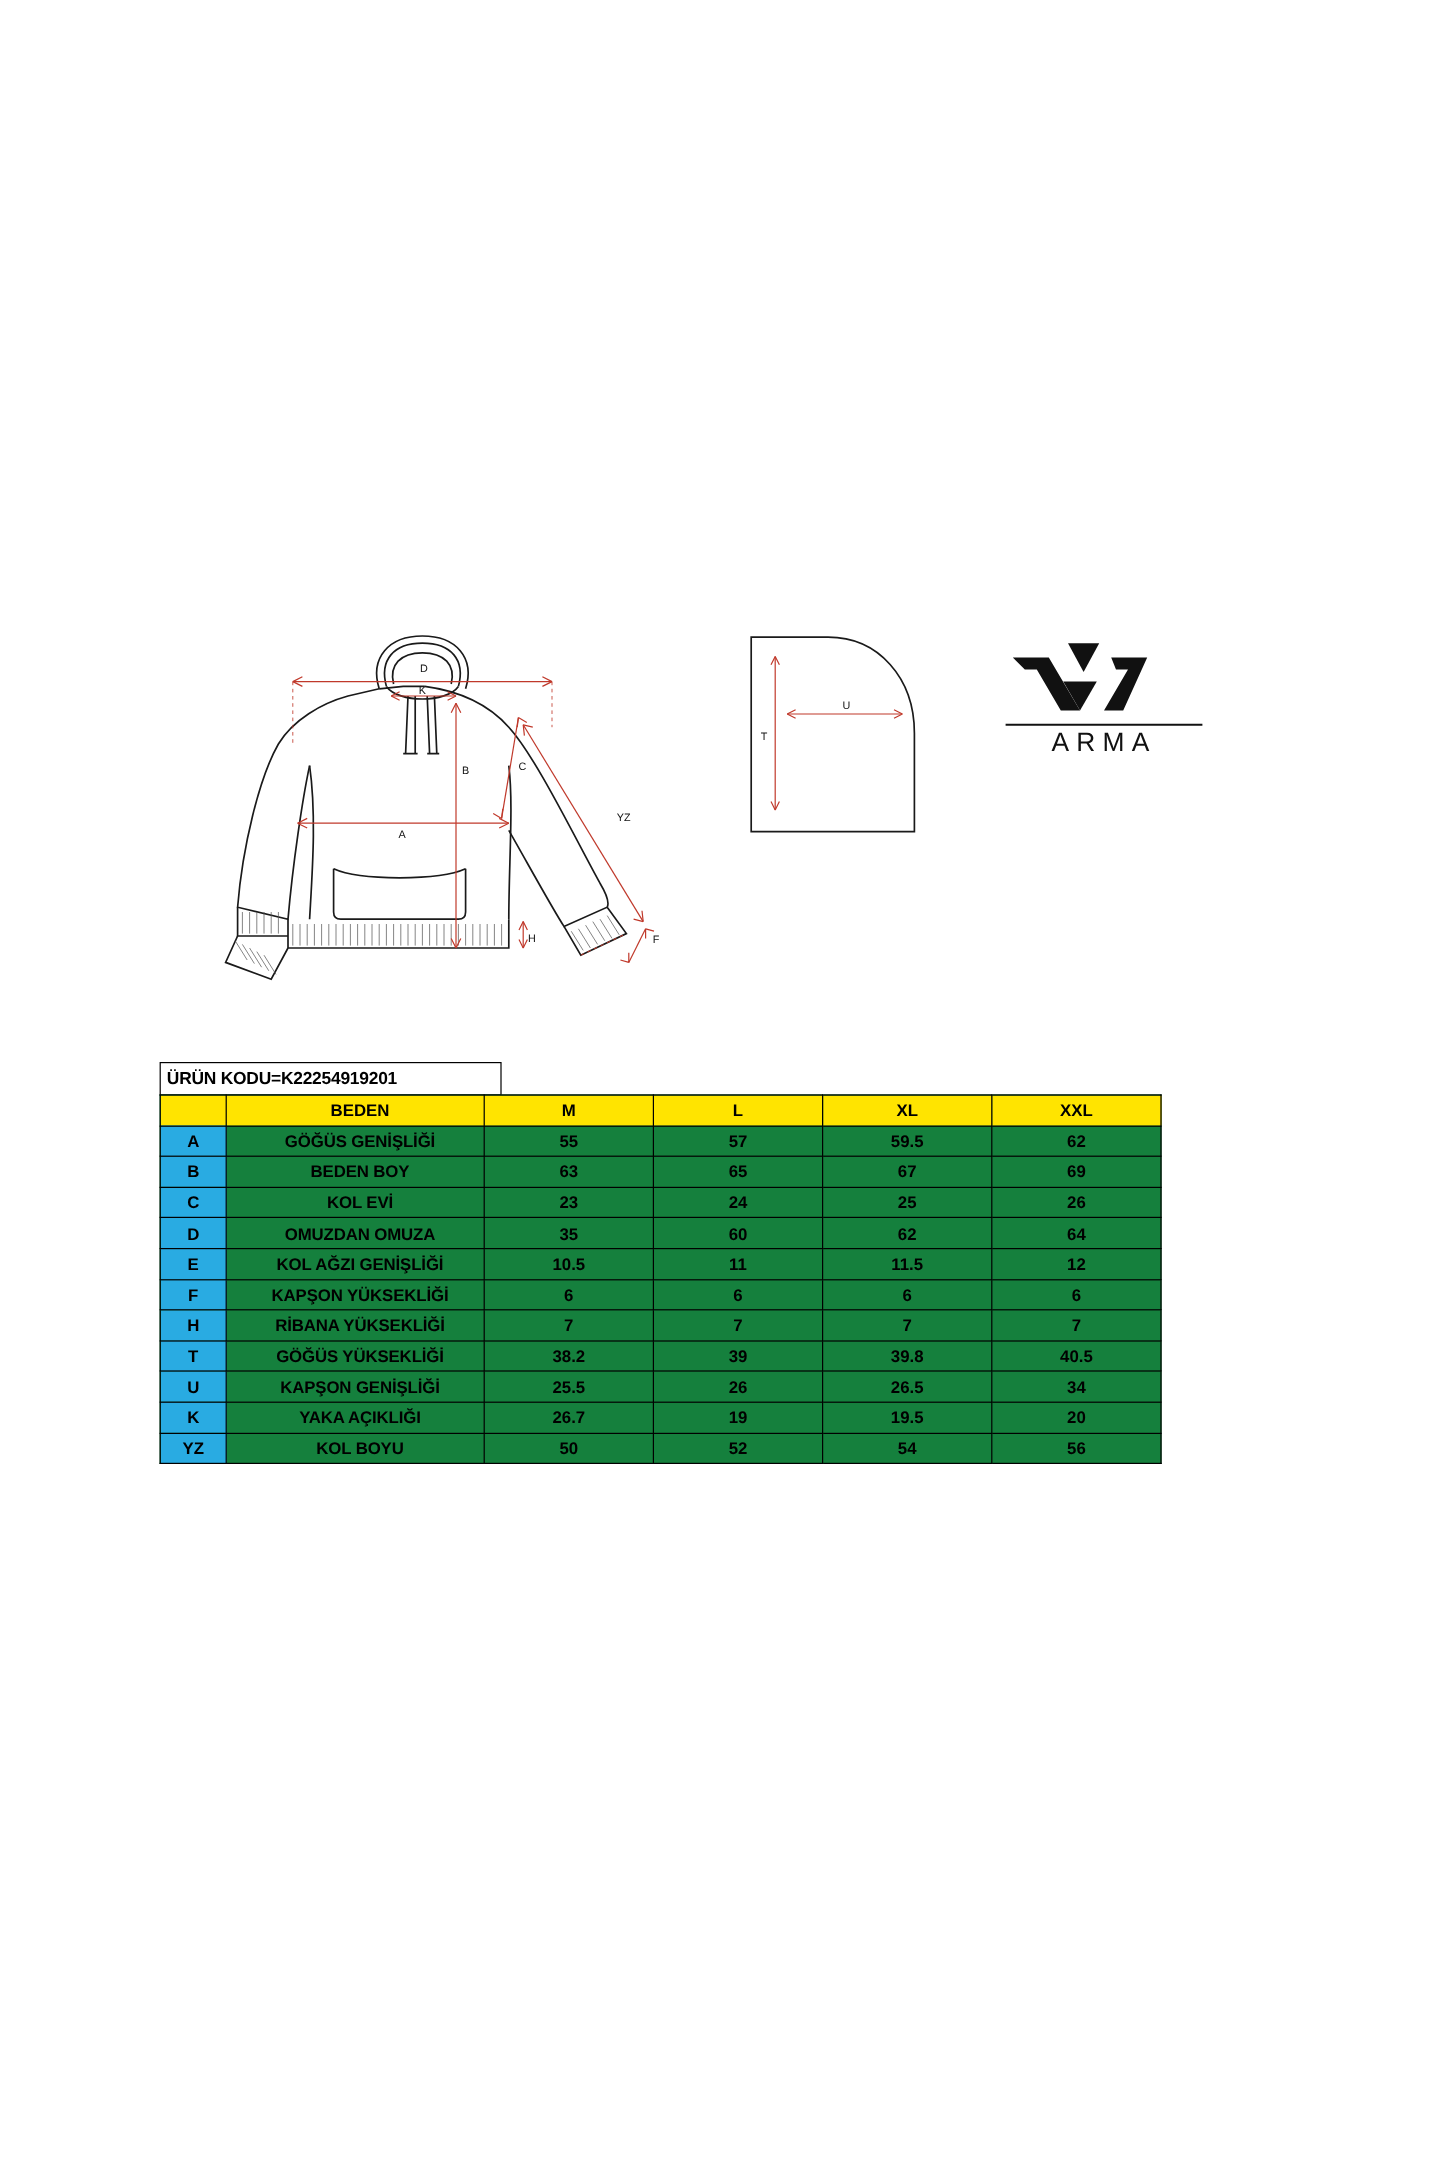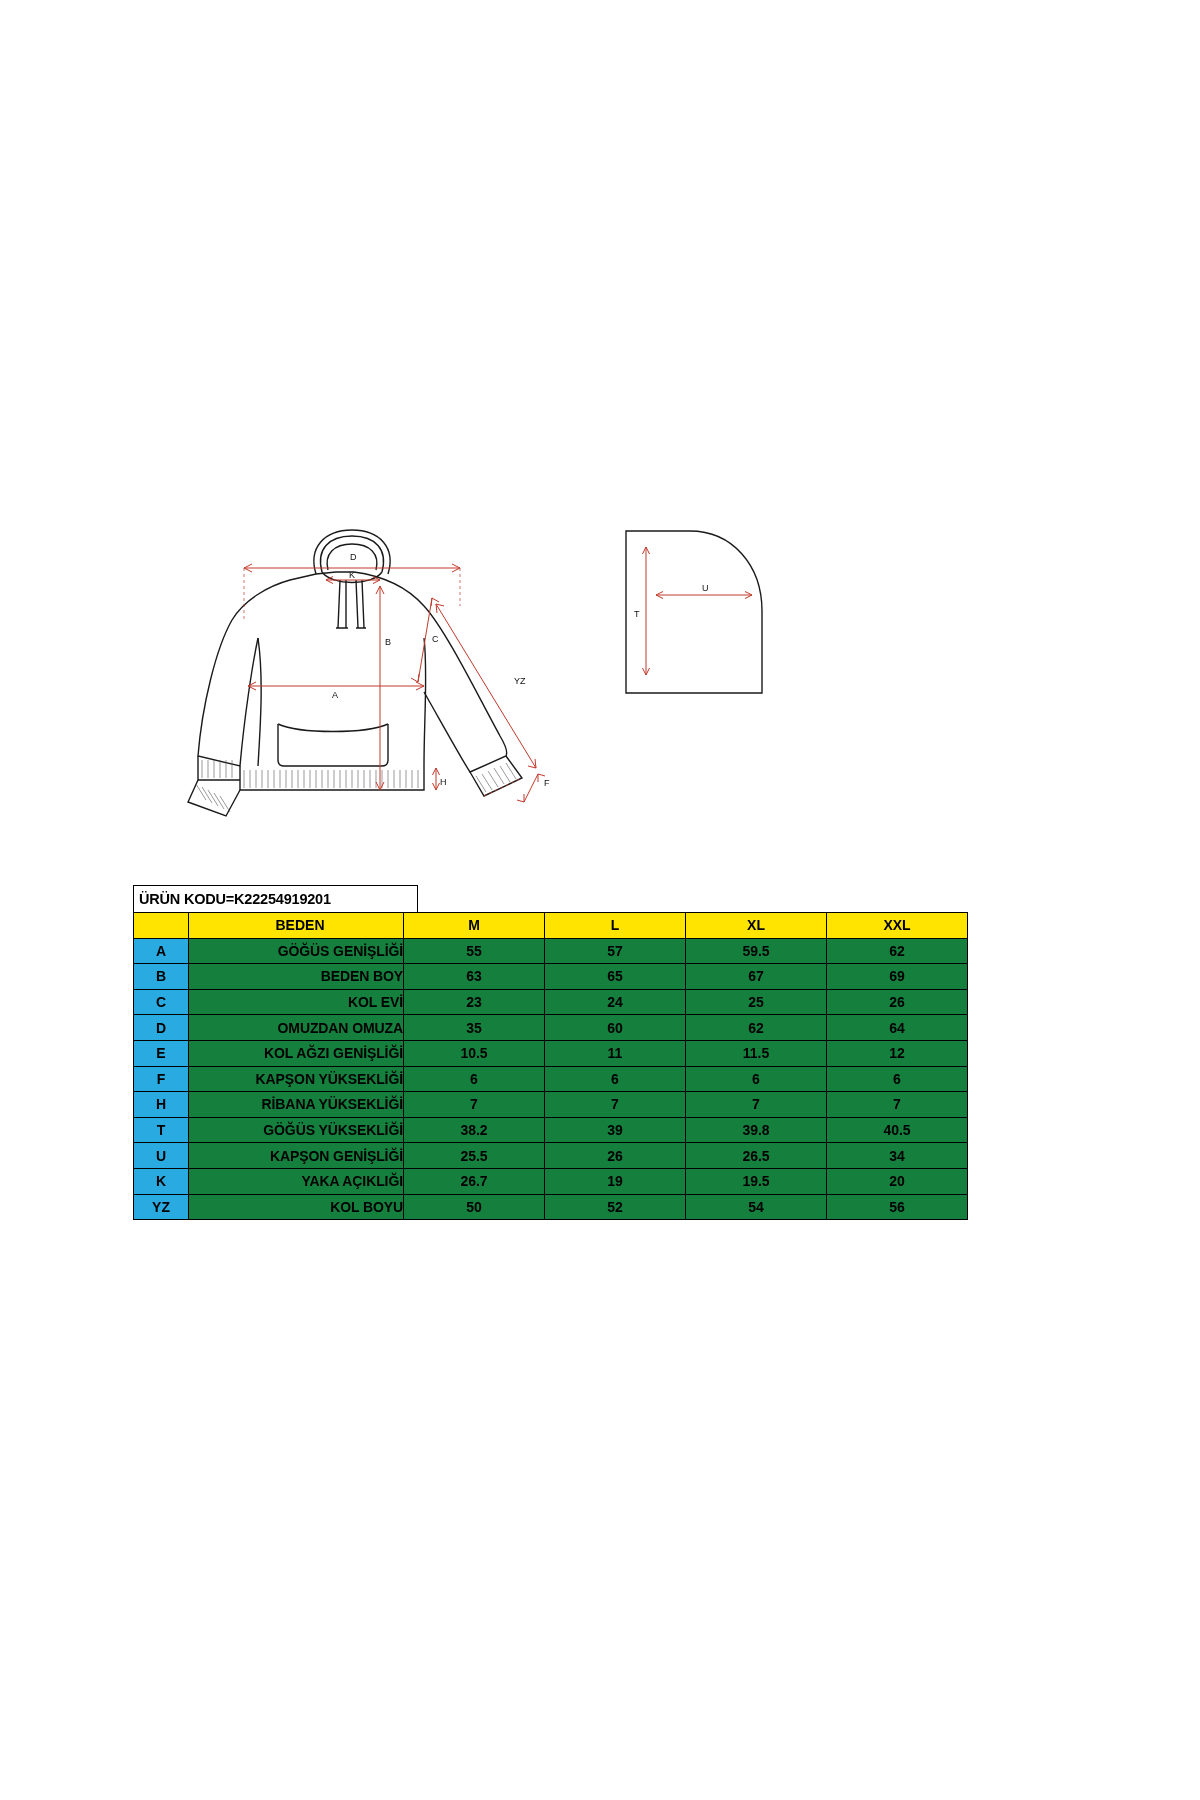--- a/index.html
+++ b/index.html
@@ -89,21 +89,21 @@
     background: #15803d;
   }
   #size-table td, #size-table th {
     border: 1px solid #000000;
     height: 25.6px;
     font-size: 14px;
     padding: 0;
     box-sizing: border-box;
   }
   .col-code   { width: 55px;  text-align: center; }
-  .col-label  { width: 215px; text-align: right; padding-left: 8px !important; }
+  .col-label  { width: 215px; text-align: center; padding-left: 8px !important; }
   .col-val    { width: 141px; text-align: center; }
 
   .hdr {
     background: #ffe400;
     font-weight: 700;
     text-align: center;
     font-size: 15px;
   }
   .hdr-blank {
     background: #ffe400;
@@ -242,20 +242,33 @@
           <path d="M26 22 L26 150"></path>
           <path d="M26 22 l-3.5 7 M26 22 l3.5 7 M26 150 l-3.5 -7 M26 150 l3.5 -7"></path>
         </g>
         <g font-family="Liberation Sans, sans-serif" font-size="9" fill="#111">
           <text x="82" y="66">U</text>
           <text x="14" y="92">T</text>
         </g>
       </svg>
     </div>
 
+    <div id="brand-logo">
+      <svg width="180" height="110" viewBox="0 0 180 110" xmlns="http://www.w3.org/2000/svg">
+        <g fill="#111111">
+
+          <polygon points="60,6 86,6 73,30"></polygon>
+          <polygon points="14,18 44,18 70,62 54,62 34,28 24,28"></polygon>
+          <polygon points="96,18 126,18 106,62 90,62 110,28 100,28"></polygon>
+          <polygon points="56,38 84,38 70,62"></polygon>
+        </g>
+        <line x1="8" y1="74" x2="172" y2="74" stroke="#111111" stroke-width="1.6"></line>
+        <text x="90" y="96" text-anchor="middle" font-family="Liberation Sans, sans-serif" font-size="22" letter-spacing="6" fill="#111111">ARMA</text>
+      </svg>
+    </div>
   </div>
 
   <div id="code-box">
     <span class="code-text">ÜRÜN KODU=K22254919201</span>
   </div>
 
   <table id="size-table">
     <thead>
       <tr>
         <th class="col-code hdr hdr-blank"></th>

